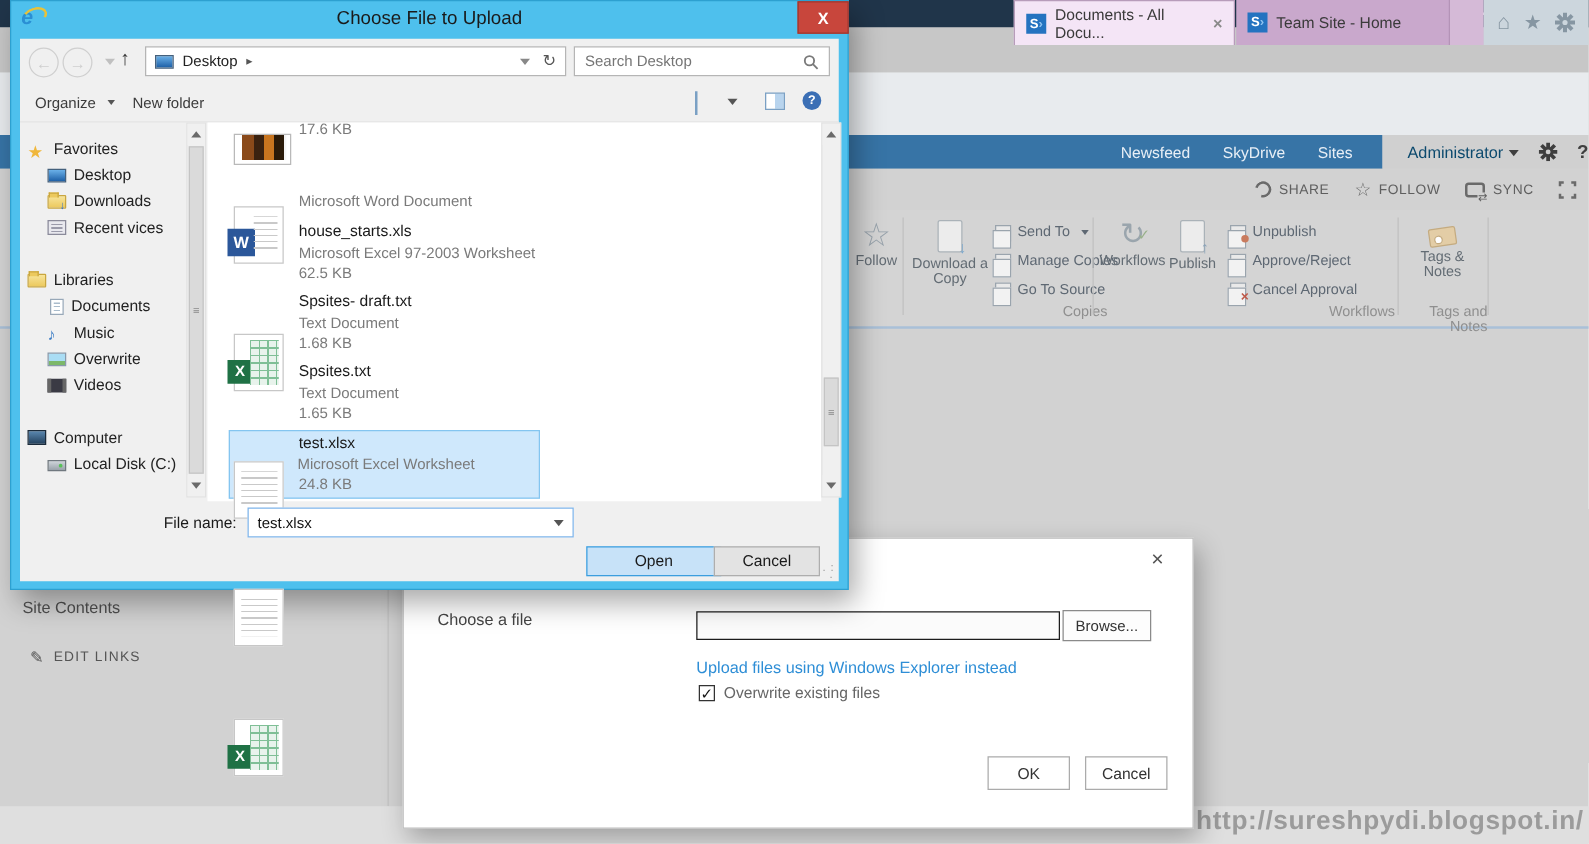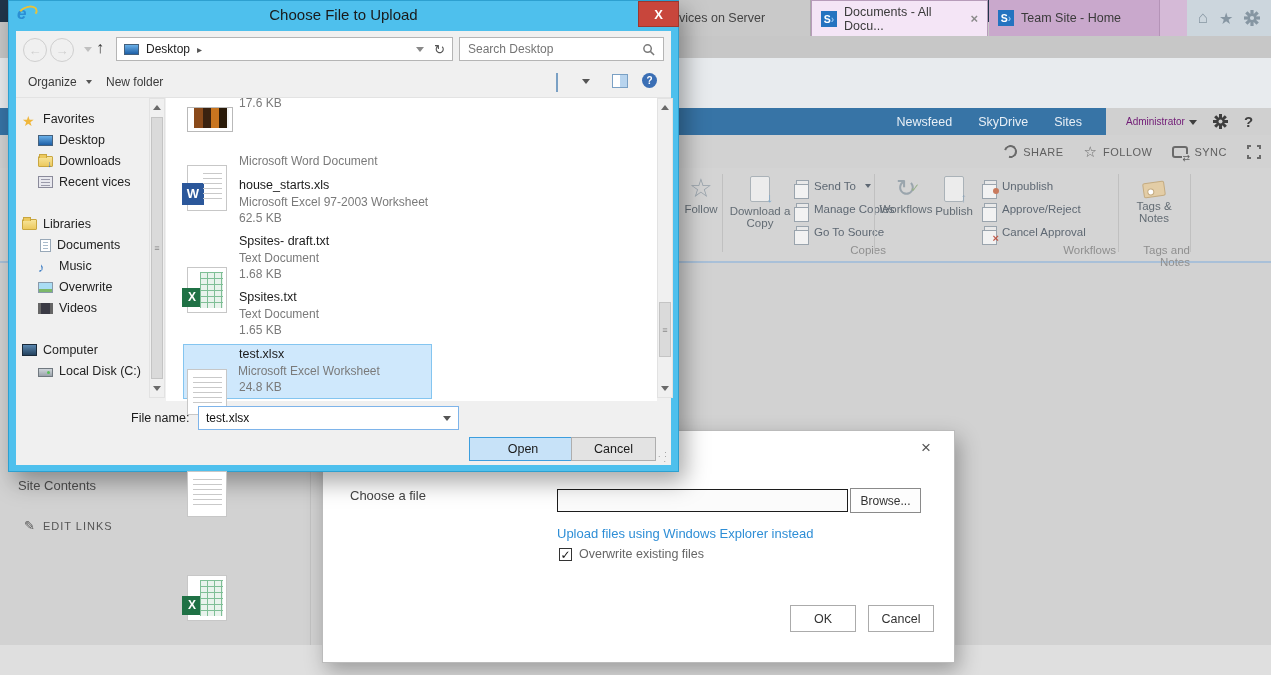--- a/index.html
+++ b/index.html
@@ -28,21 +28,21 @@
   .tab-close { margin-left:auto; color:#8a8a8a; font-size:13px; font-weight:bold; }
   .glyph-home { font-size:17px; color:#8696a2; }
   .glyph-star { font-size:16px; color:#8696a2; }
 
   #chromestrip { left:0; top:58px; width:1271px; height:50px; background:#e8ebee; }
 
   
   #suitebar { left:0; top:108px; width:1106px; height:27px; background:#3774a6; display:flex; align-items:center; justify-content:flex-end; gap:26px; padding-right:24px; }
   #suitebar .sb-link { color:#e8eff6; font-size:12.5px; }
   #suiteright { left:1106px; top:108px; width:165px; height:27px; background:#d0d0d0; display:flex; align-items:center; gap:0; }
-  #admin { color:#701a75; font-size:10px; margin-left:20px; }
+  #admin { color:#0c4a6e; font-size:13px; margin-left:20px; }
   .caret-dn { display:inline-block; width:0; height:0; border-left:4px solid transparent; border-right:4px solid transparent; border-top:5px solid #3f3f3f; vertical-align:middle; margin-left:4px; }
   #help-q { color:#3f3f3f; font-size:15px; font-weight:bold; margin-left:16px; }
 
   #sharerow { left:0; top:135px; width:1271px; height:33px; background:#d2d2d2; display:flex; align-items:center; justify-content:flex-end; gap:20px; padding-right:10px; color:#5f5f5f; font-size:11px; letter-spacing:.5px; }
   .cmd { display:flex; align-items:center; gap:6px; }
   .share-ic { width:13px; height:13px; border:2px solid #6a6a6a; border-radius:50%; border-left-color:transparent; transform:rotate(-30deg); }
   .star-o { font-size:15px; color:#6a6a6a; letter-spacing:0; }
   .sync-ic { width:16px; height:12px; border:2px solid #6a6a6a; border-radius:3px; position:relative; }
   .sync-ic:after { content:"\21c4"; position:absolute; right:-4px; bottom:-6px; font-size:9px; color:#5f5f5f; background:#d2d2d2; line-height:8px; }
   .focus-ic { width:14px; height:14px; border:2px solid #6a6a6a; position:relative; }
@@ -175,23 +175,20 @@
   <div class="abs" id="titlebar"></div>
   <div class="abs winbtn wmin" style="left:1171px">
       <span></span>
     </div>
   <div class="abs winbtn wmax" style="left:1204px">
       <span></span>
     </div>
   <div class="abs winbtn wclose" style="left:1237px;width:34px">X</div>
 
   <div class="abs" id="tabrow"></div>
-  <div class="abs tab" id="tab-partial">
-    <span>vices on Server</span>
-  </div>
   <div class="abs tab" id="tab-active">
     <span class="sp-ic">S<i>›</i></span>
     <span>Documents - All Docu...</span>
     <span class="tab-close">×</span>
   </div>
   <div class="abs tab" id="tab-team">
     <span class="sp-ic">S<i>›</i></span>
     <span>Team Site - Home</span>
   </div>
   <div class="abs" id="tab-stub"></div>
@@ -306,20 +303,21 @@
     <div class="abs rsep" style="left:1190px"></div>
   </div>
 
   <div class="abs" id="sitecontents">Site Contents</div>
   <div class="abs" id="editlinks">
     <span class="pencil">✎</span>
     <span>EDIT LINKS</span>
   </div>
   <div class="abs" id="vline"></div>
   <div class="abs" id="botstrip"></div>
+  <div class="abs" id="watermark">http://sureshpydi.blogspot.in/</div>
 
   <div class="abs" id="updlg">
     <span class="abs" id="upd-close">×</span>
     <span class="abs" id="upd-label">Choose a file</span>
     <input class="abs" id="upd-input" type="text" style="">
     <div class="abs" id="upd-browse">Browse...</div>
     <span class="abs" id="upd-link">Upload files using Windows Explorer instead</span>
     <span class="abs" id="upd-check">✓</span>
     <span class="abs" id="upd-checklabel">Overwrite existing files</span>
     <div class="abs upd-btn" id="upd-ok">OK</div>

